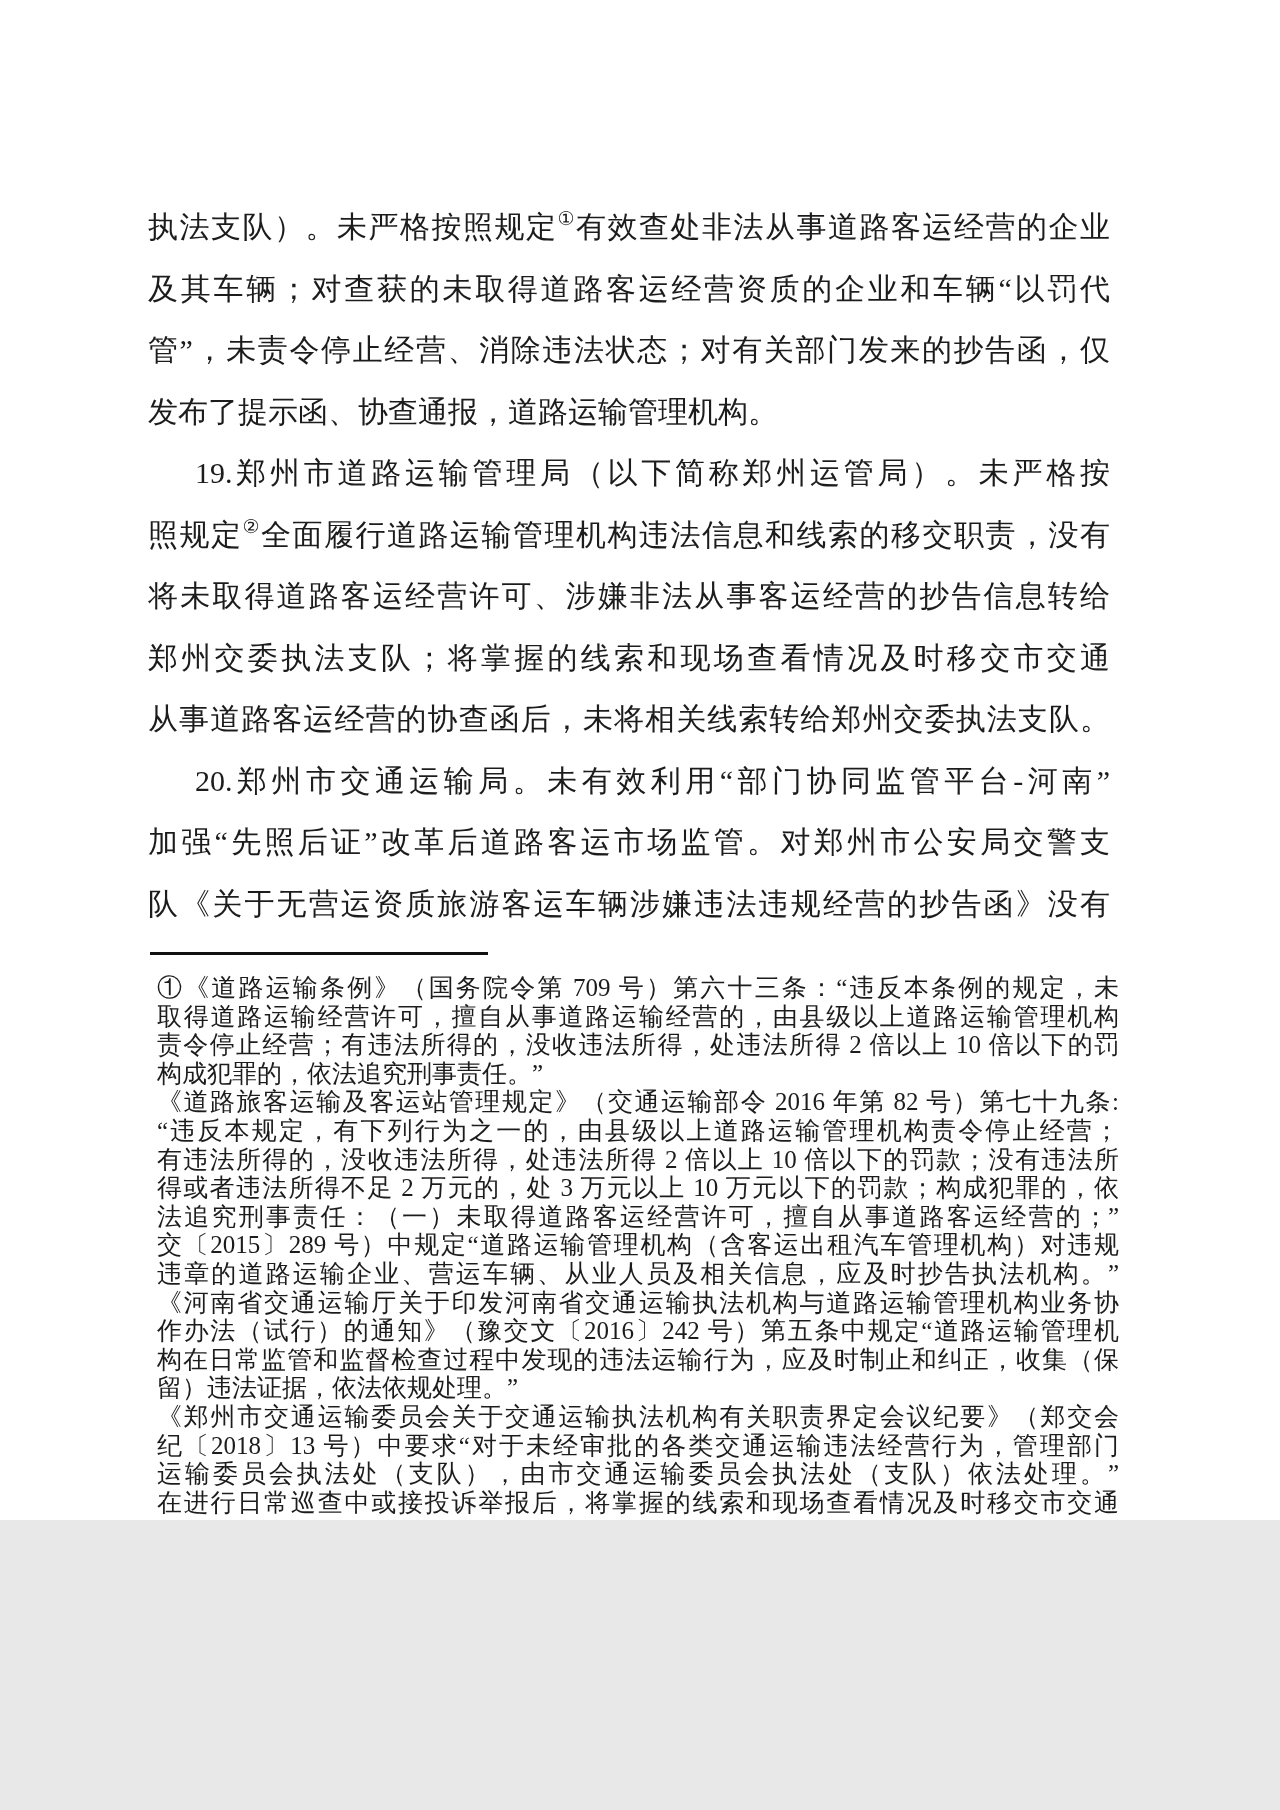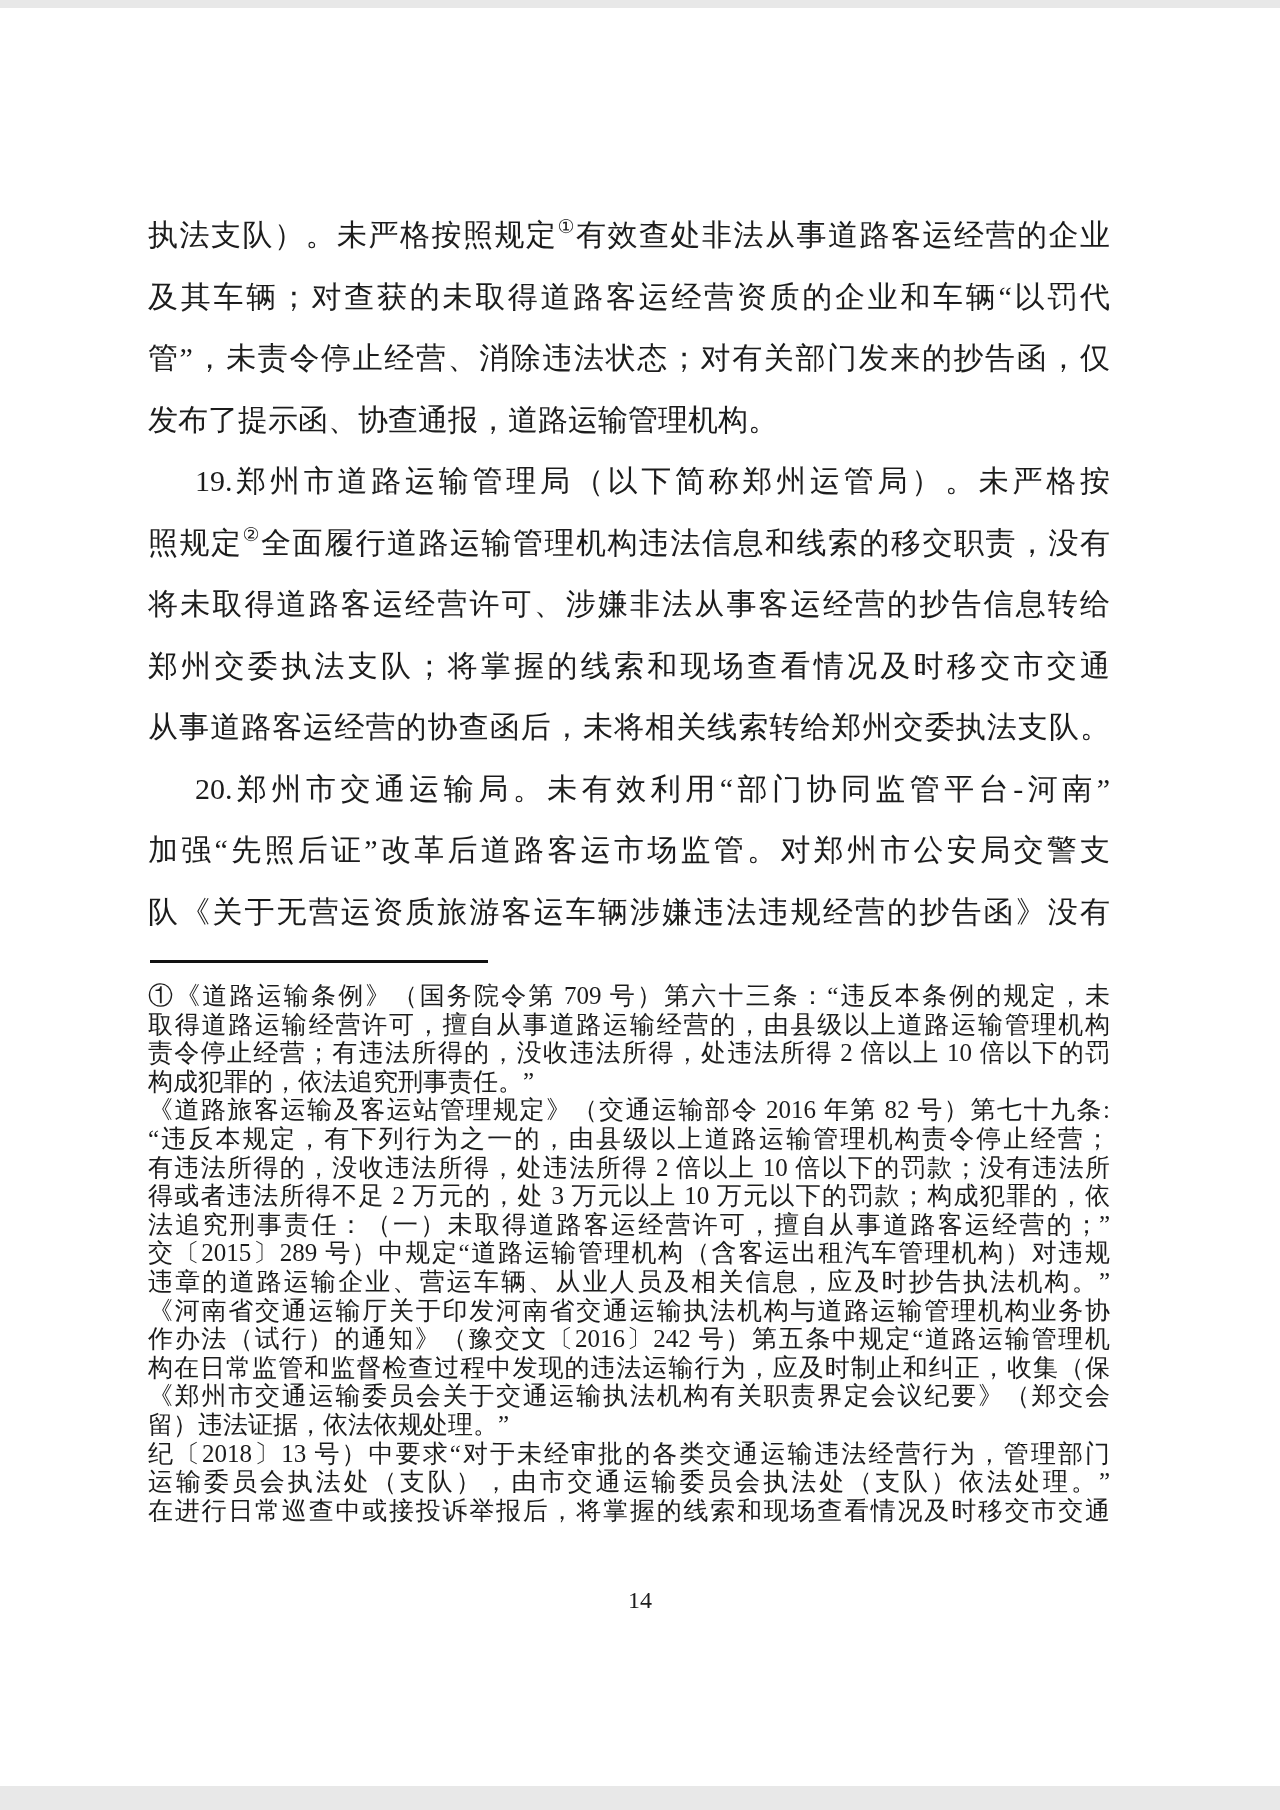--- a/index.html
+++ b/index.html
@@ -3,22 +3,22 @@
 <meta charset="utf-8">
 <style>
   html, body {
     margin: 0;
     padding: 0;
     background: #e8e8e8;
   }
   .page {
     position: relative;
     width: 1280px;
-    height: 1778px;
-    margin: 8px auto;
+    height: 1520px;
+    margin: 0 auto;
     background: #ffffff;
     color: #1c1c1c;
     font-family: "Liberation Serif", "DejaVu Serif", serif;
     overflow: hidden;
   }
   .body-text {
     position: absolute;
     left: 148px;
     top: 196px;
     width: 962px;
@@ -48,21 +48,21 @@
   .fn-sep {
     position: absolute;
     left: 150px;
     top: 952px;
     width: 338px;
     height: 0;
     border-top: 3px solid #111111;
   }
   .footnotes {
     position: absolute;
-    left: 148px;
+    left: 157px;
     top: 974px;
     width: 962px;
   }
   .fn-line {
     font-size: 25px;
     line-height: 28.6px;
     height: 28.6px;
     white-space: nowrap;
     text-align: justify;
     text-align-last: left;
@@ -110,21 +110,21 @@
       <div class="fn-line just"><span>《道路旅客运输及客运站管理规定》（交通运输部令 2016 年第 82 号）第七十九条:</span></div>
       <div class="fn-line just"><span>“违反本规定，有下列行为之一的，由县级以上道路运输管理机构责令停止经营；</span></div>
       <div class="fn-line just"><span>有违法所得的，没收违法所得，处违法所得 2 倍以上 10 倍以下的罚款；没有违法所</span></div>
       <div class="fn-line just"><span>得或者违法所得不足 2 万元的，处 3 万元以上 10 万元以下的罚款；构成犯罪的，依</span></div>
       <div class="fn-line just"><span>法追究刑事责任：（一）未取得道路客运经营许可，擅自从事道路客运经营的；”</span></div>
       <div class="fn-line just"><span>交〔2015〕289 号）中规定“道路运输管理机构（含客运出租汽车管理机构）对违规</span></div>
       <div class="fn-line just"><span>违章的道路运输企业、营运车辆、从业人员及相关信息，应及时抄告执法机构。”</span></div>
       <div class="fn-line just"><span>《河南省交通运输厅关于印发河南省交通运输执法机构与道路运输管理机构业务协</span></div>
       <div class="fn-line just"><span>作办法（试行）的通知》（豫交文〔2016〕242 号）第五条中规定“道路运输管理机</span></div>
       <div class="fn-line just"><span>构在日常监管和监督检查过程中发现的违法运输行为，应及时制止和纠正，收集（保</span></div>
+      <div class="fn-line"><span>留）违法证据，依法依规处理。”</span></div>
       <div class="fn-line just"><span>《郑州市交通运输委员会关于交通运输执法机构有关职责界定会议纪要》（郑交会</span></div>
-      <div class="fn-line"><span>留）违法证据，依法依规处理。”</span></div>
       <div class="fn-line just"><span>纪〔2018〕13 号）中要求“对于未经审批的各类交通运输违法经营行为，管理部门</span></div>
       <div class="fn-line just"><span>运输委员会执法处（支队），由市交通运输委员会执法处（支队）依法处理。”</span></div>
       <div class="fn-line just"><span>在进行日常巡查中或接投诉举报后，将掌握的线索和现场查看情况及时移交市交通</span></div>
     </div>
 
   <div class="page-number">14</div>
 </div>
 
 </body></html>

